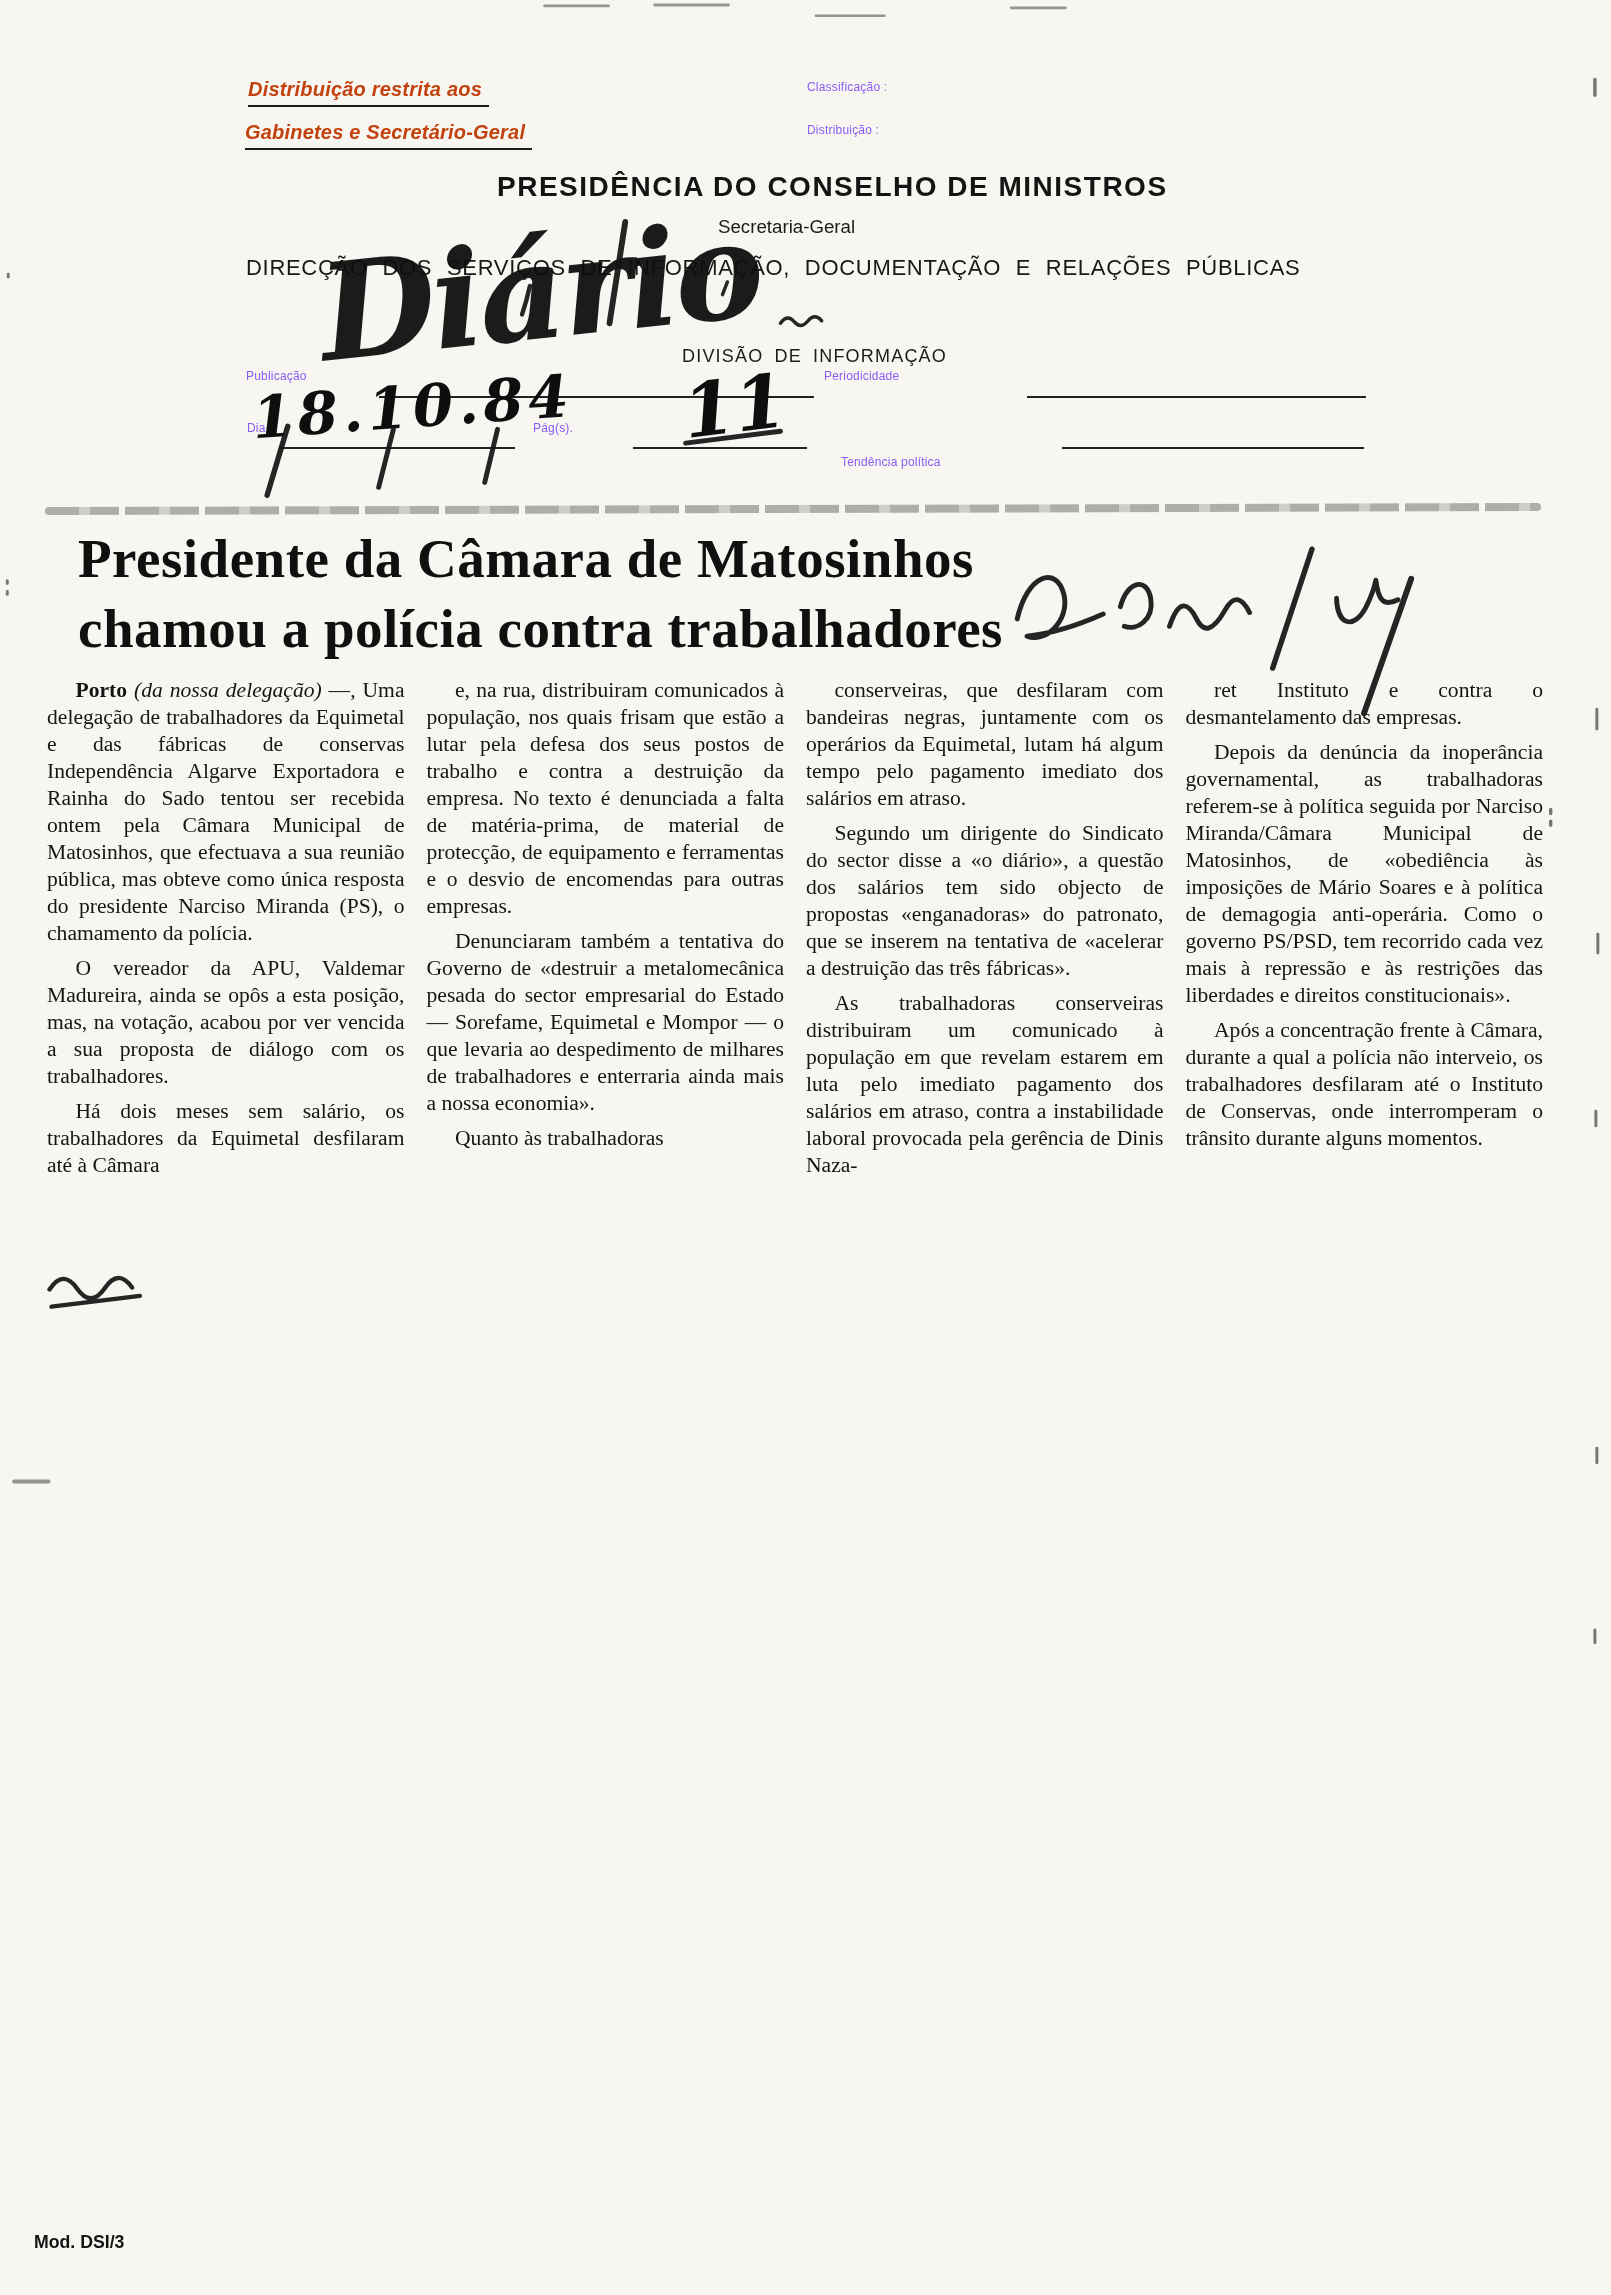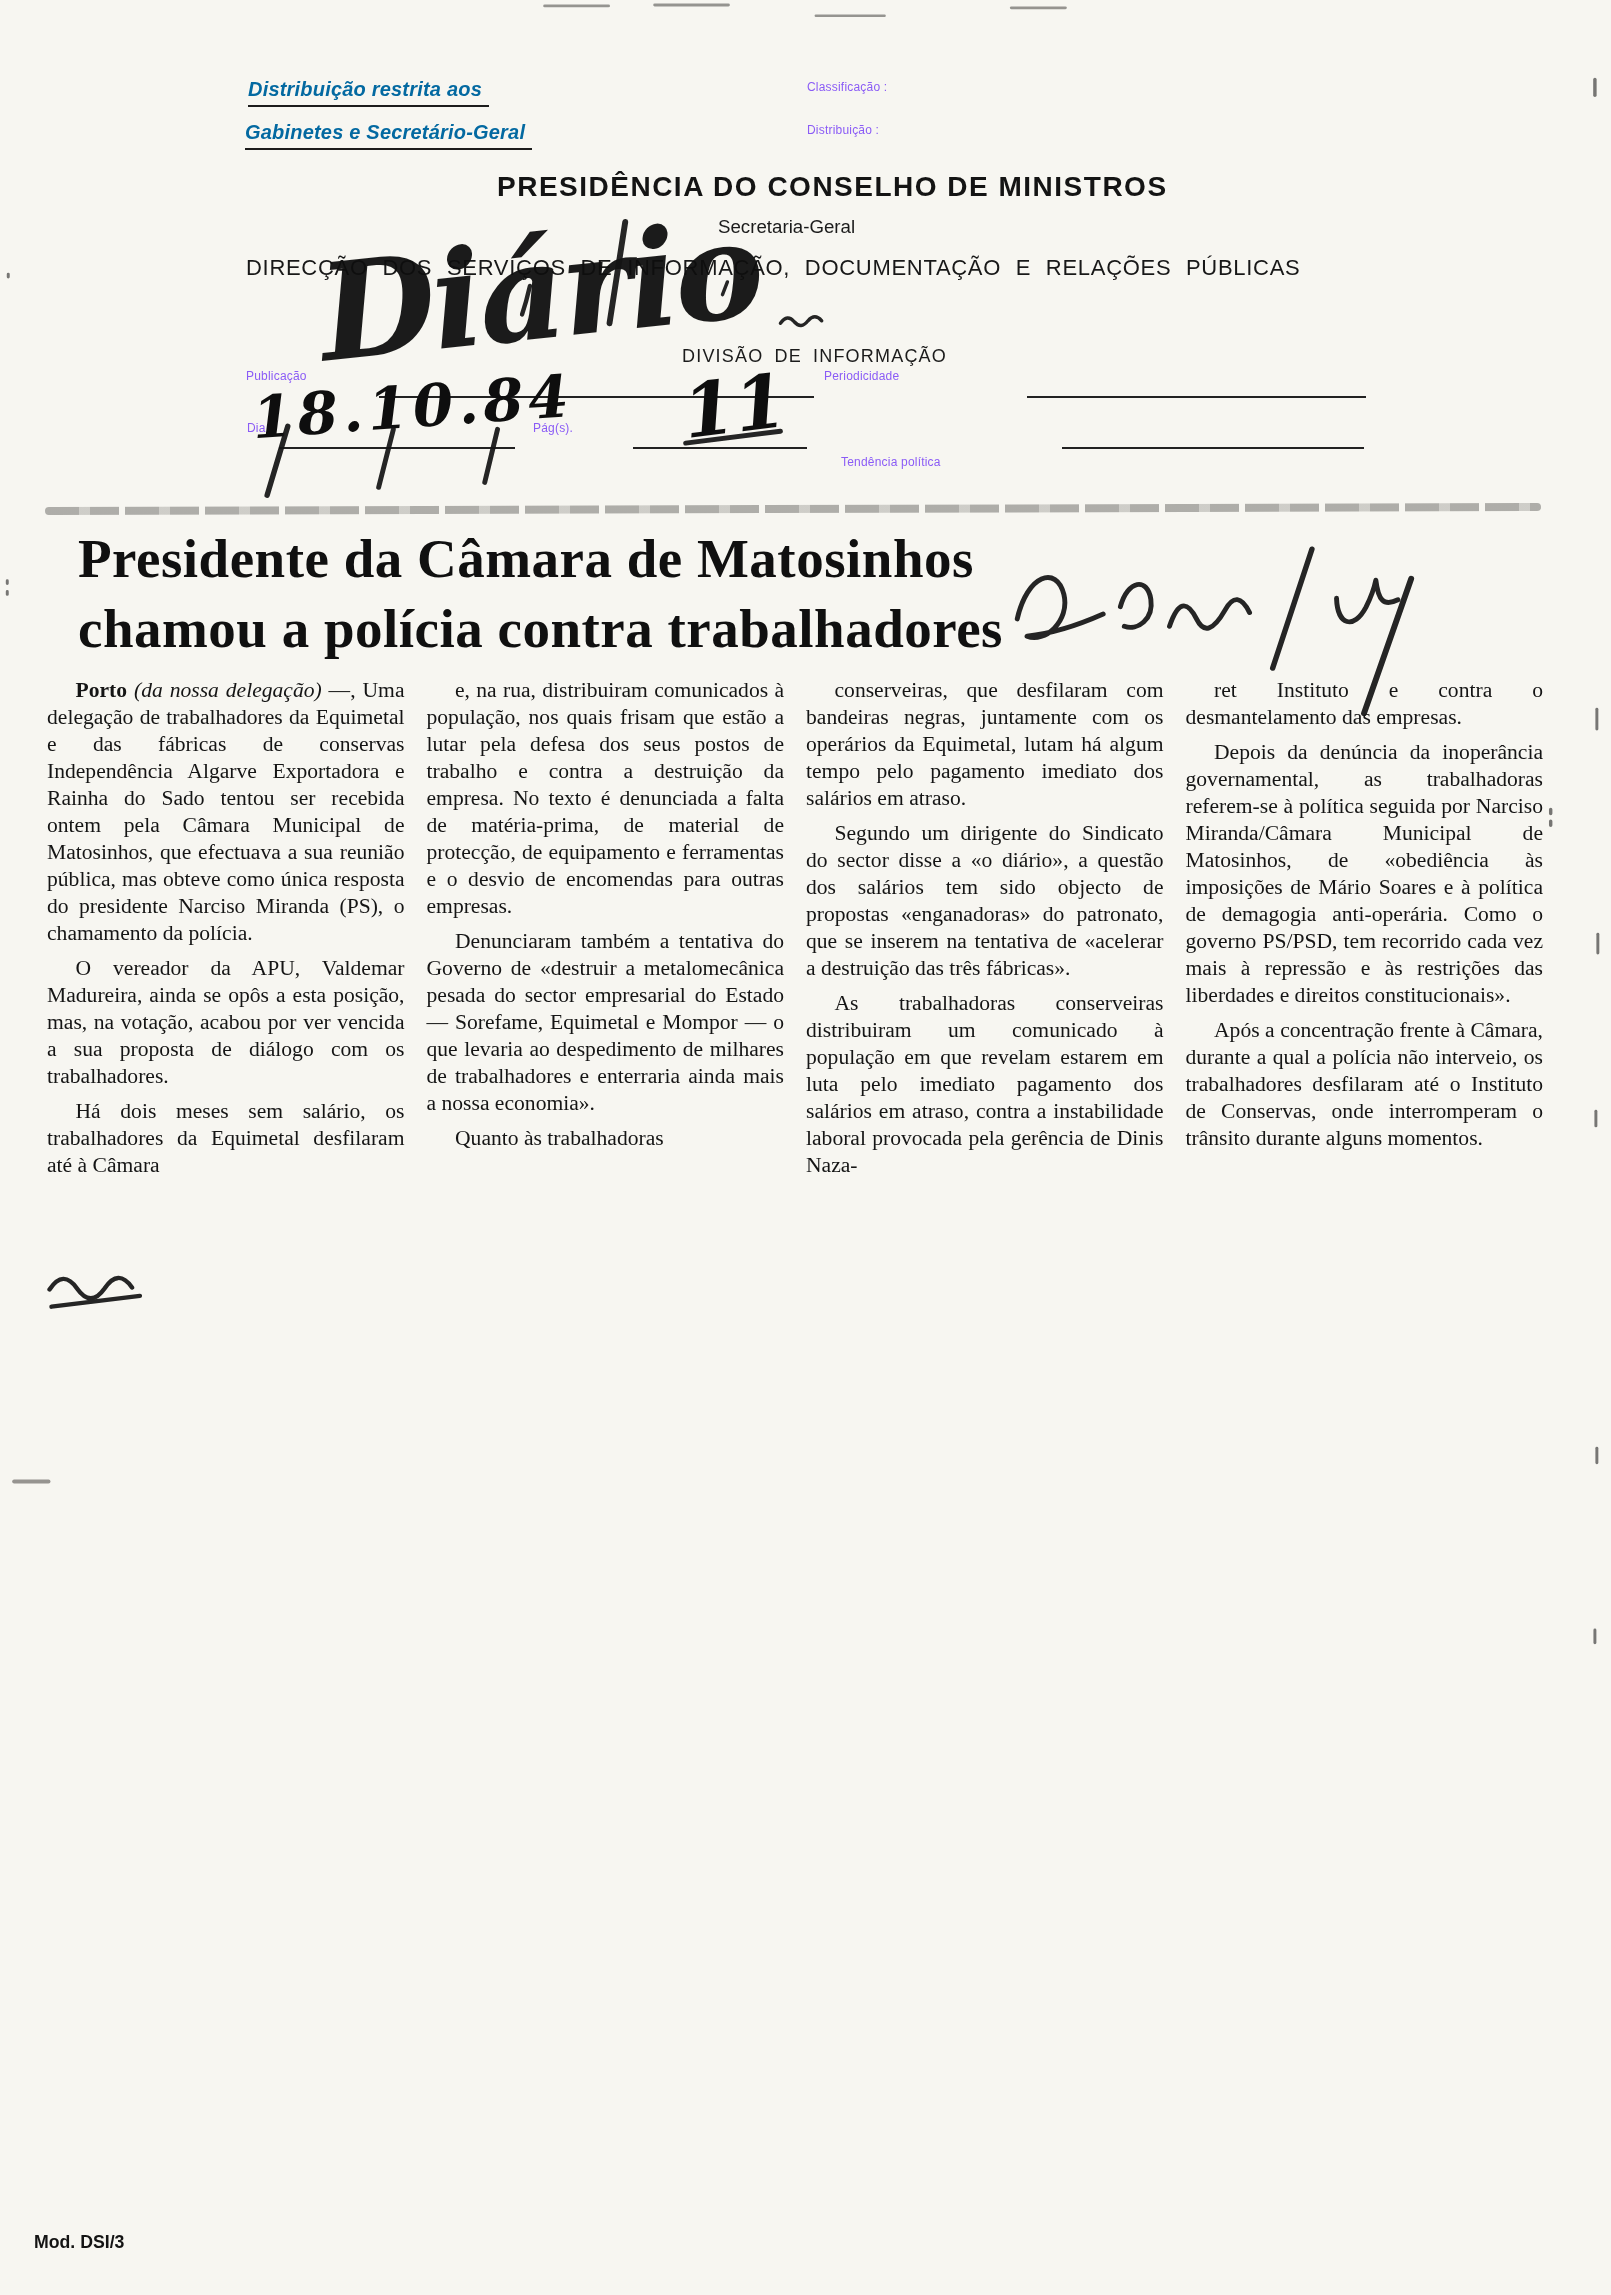--- a/index.html
+++ b/index.html
@@ -3,21 +3,21 @@
 <meta charset="utf-8">
 <style>
   html,body{margin:0;padding:0;background:#d9d8d4;}
   .page{
     position:relative;width:1612px;height:2295px;background:#f7f6f1;
     font-family:"Liberation Sans",sans-serif;color:#1d1d1d;overflow:hidden;
   }
   .form-label{position:absolute;font-size:12px;color:#8b5cf6;letter-spacing:0.2px;}
   .restricted-line{
     position:absolute;font-size:20px;font-style:italic;font-weight:700;
-    border-bottom:2px solid #1c1c1c;padding:0 6.9px 3.9px 0;color:#0369a1;letter-spacing:0.2px;
+    border-bottom:2px solid #1c1c1c;padding:0 6.9px 3.9px 0;color:#c2410c;letter-spacing:0.2px;
   }
   .org-title{position:absolute;font-size:28px;font-weight:700;letter-spacing:1.5px;color:#141414;}
   .org-subtitle{position:absolute;font-size:18.7px;color:#1b1b1b;}
   .org-direction{position:absolute;font-size:22px;letter-spacing:0.7px;word-spacing:7.9px;color:#181818;}
   .org-division{position:absolute;font-size:18px;letter-spacing:1.2px;word-spacing:4.9px;color:#1b1b1b;margin-top:44px;}
   .rule{position:absolute;height:2px;background:#222;}
   
   .hw{position:absolute;font-family:"DejaVu Serif",serif;font-style:italic;color:#0e0e0e;z-index:4;line-height:1;}
   .hw-pub{left:319px;top:224px;font-size:134px;font-weight:700;transform:rotate(-6deg);letter-spacing:-3.9px;opacity:.94;}
   .hw-date{left:252px;top:378px;font-size:58px;font-weight:600;transform:rotate(-4deg);letter-spacing:4.9px;}

